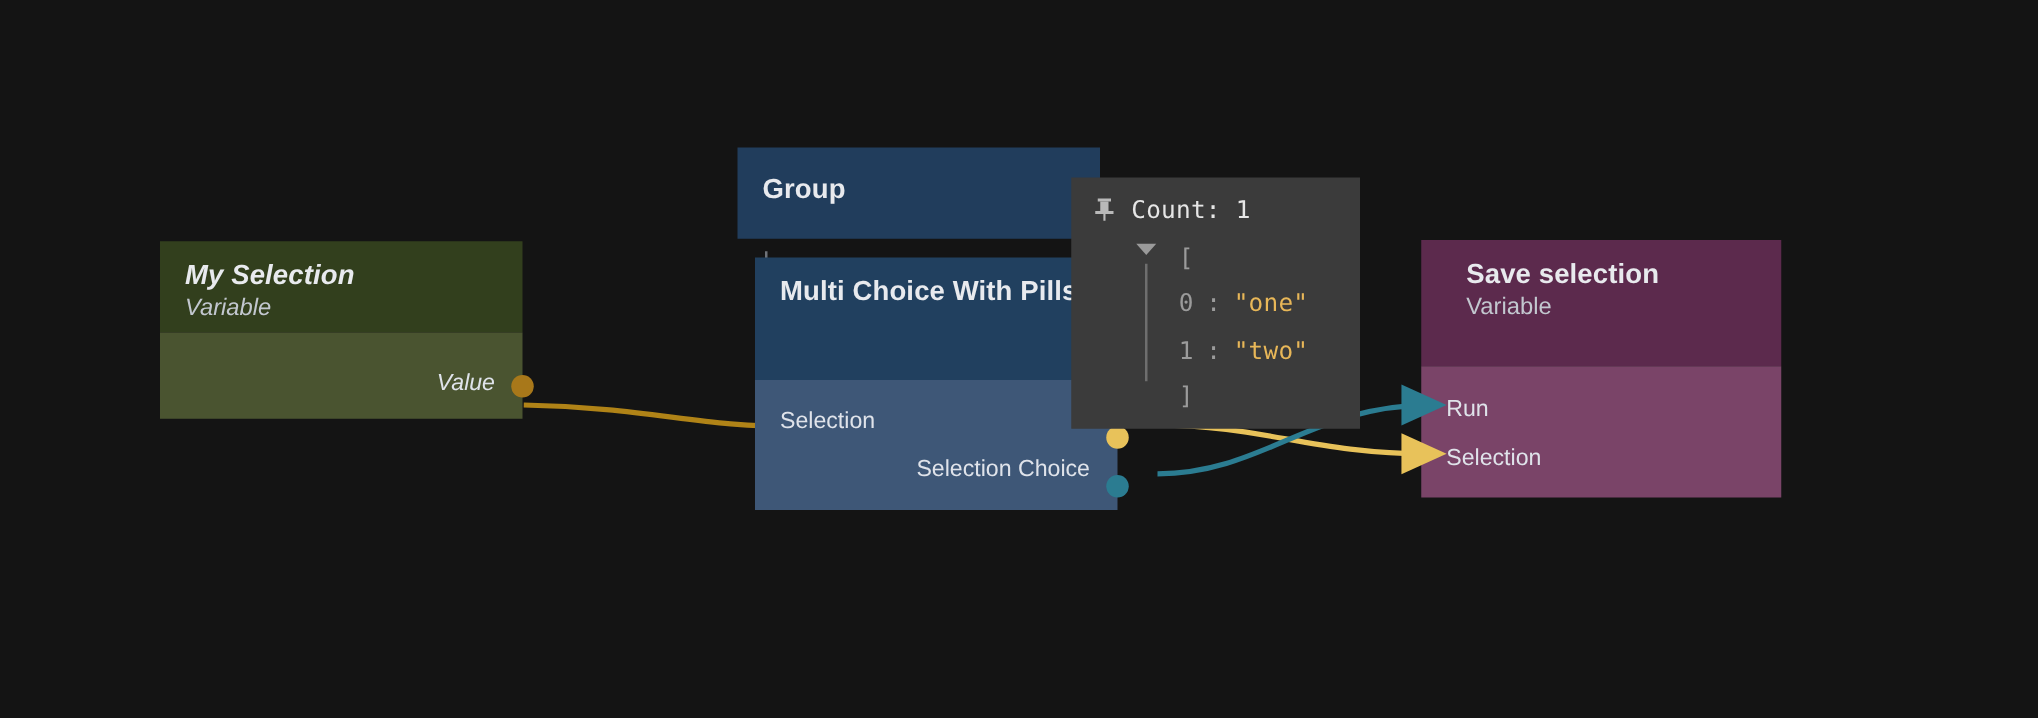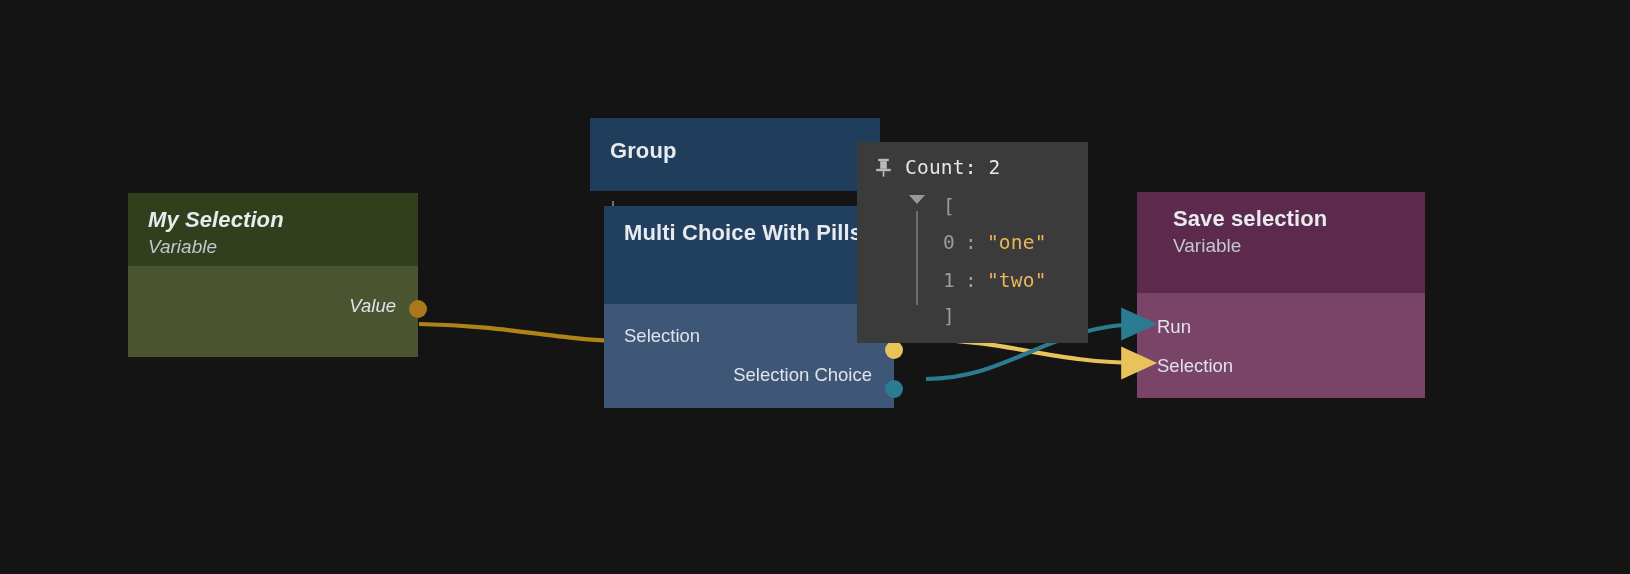--- a/index.html
+++ b/index.html
@@ -78,21 +78,21 @@
   .port-row.out { justify-content: flex-end;   padding-right: 22px; }
 
   
   #node-variable {
     left: 128px;
     top: 193px;
     width: 290px;
     font-style: italic;
   }
   #node-variable .node-header { background: #323f1d; height: 73px; }
-  #node-variable .node-body   { background: #4a5430; height: 91px; padding-top: 20px; }
+  #node-variable .node-body   { background: #4a5430; height: 69px; padding-top: 20px; }
 
   
   #node-group {
     left: 590px;
     top: 118px;
     width: 290px;
     z-index: 2;
   }
   #node-group .node-header {
     background: #213d5c;
@@ -287,21 +287,21 @@
   </svg>
 
   <div id="inspector">
     <div id="inspector-head">
       <svg class="pin-icon" viewBox="0 0 17 19">
         <rect x="3.2" y="0.8" width="10.6" height="2.4" fill="#b9b9b9"></rect>
         <rect x="5.2" y="3.2" width="6.6" height="7.6" fill="#b9b9b9"></rect>
         <rect x="1.2" y="10.8" width="14.6" height="2.4" fill="#b9b9b9"></rect>
         <rect x="7.7" y="13.2" width="1.7" height="5.4" fill="#b9b9b9"></rect>
       </svg>
-      <span id="inspector-count">Count: 2</span>
+      <span id="inspector-count">Count: 1</span>
     </div>
 
     <div id="inspector-tree">
       <span class="tri-toggle"></span>
       <div id="tree-guide"></div>
 
       <div class="tree-row bracket">
         <span>[</span>
       </div>
 

